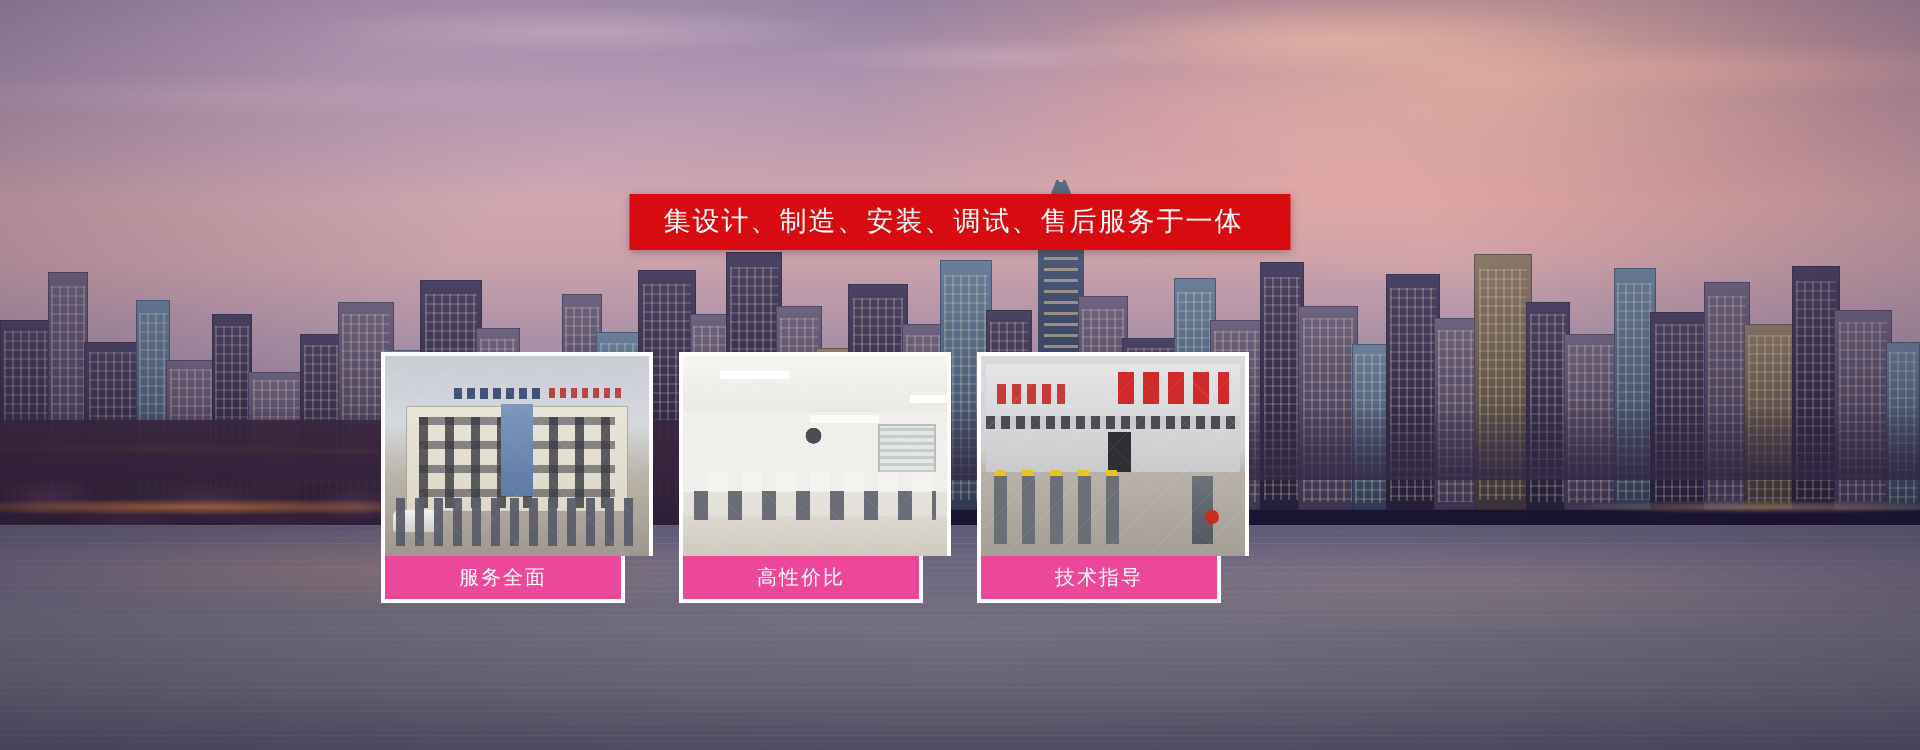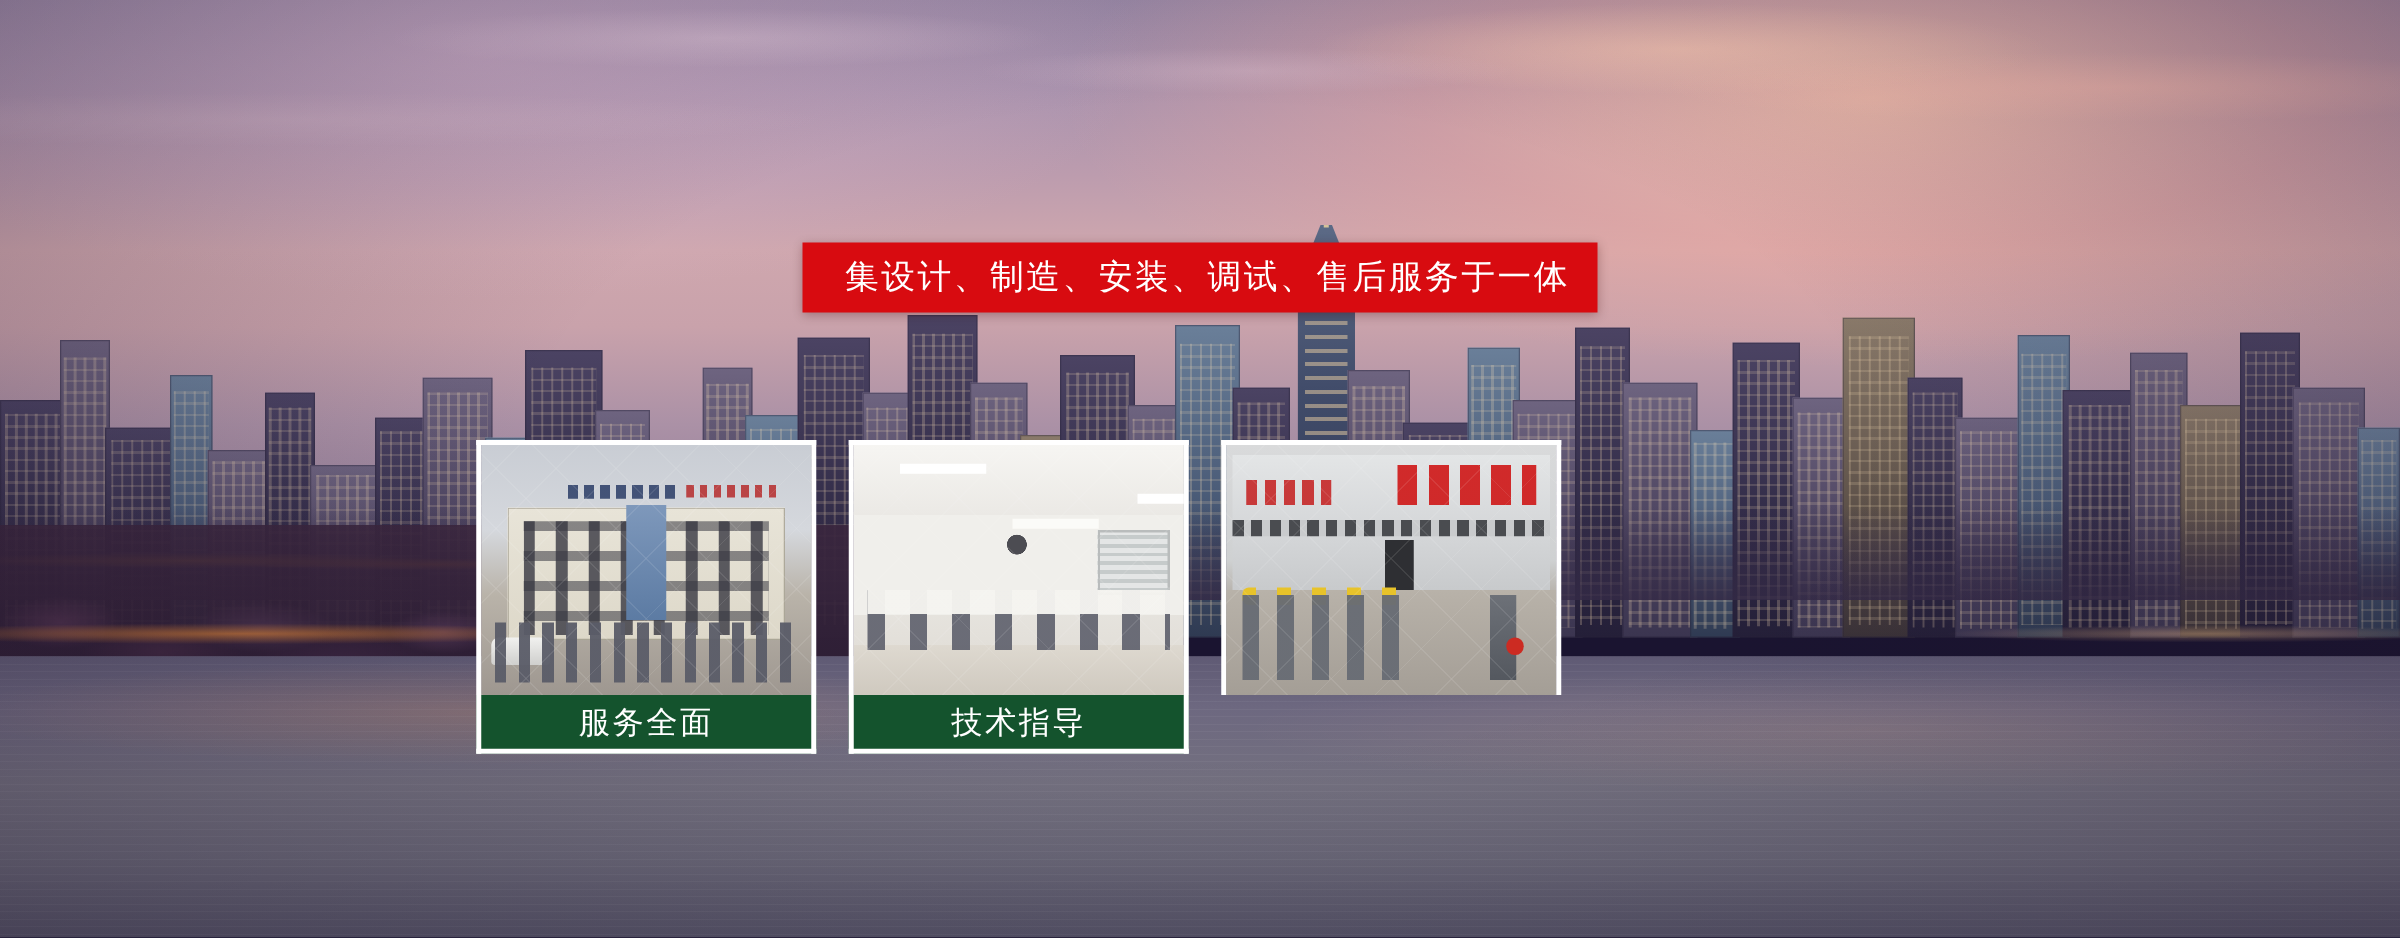--- a/index.html
+++ b/index.html
@@ -121,36 +121,36 @@
     position:absolute; top:104px; left:0; right:0; text-align:center;
     font-size:66px; font-weight:bold; color:#ffffff; letter-spacing:3px;
     text-shadow:3px 4px 7px rgba(40,20,50,.62), 0 0 2px rgba(255,255,255,.4);
     white-space:nowrap;
   }
 
   .subbanner {
     position:absolute; top:194px; left:50%; transform:translateX(-50%);
     background:#d80b10; color:#ffffff;
     font-size:27px; letter-spacing:2px; font-weight:normal;
-    padding:9px 22px 11px 34px; white-space:nowrap;
+    padding:9px 47px 11px 34px; white-space:nowrap;
     box-shadow:0 2px 8px rgba(60,0,0,.30);
   }
 
   .cards {
     position:absolute; top:352px; left:381px;
     display:flex; gap:26px;
   }
   .card { width:272px; }
   .card-photo {
     width:272px; height:204px; border:4px solid #ffffff; border-bottom:none;
     position:relative; overflow:hidden; background:#8b8b93;
   }
   .card-label {
-    width:272px; height:47px; background:#14532d; border:4px solid #ffffff; border-top:none;
-    color:#ffffff; font-size:25px; letter-spacing:2px;
+    width:244px; height:47px; background:#ec4899; border:4px solid #ffffff; border-top:none;
+    color:#ffffff; font-size:20px; letter-spacing:2px;
     display:flex; align-items:center; justify-content:center; white-space:nowrap;
   }
 
   
   .p1 { background:linear-gradient(180deg,#c9cdd4 0%,#d5d8dd 34%,#b9b3a9 60%,#9e9790 100%); }
   .p1 .bldg {
     position:absolute; left:8%; right:8%; top:25%; bottom:22%;
     background:linear-gradient(180deg,#e8e4d8 0%,#ddd8c9 100%);
     box-shadow:inset 0 0 0 1px rgba(120,115,100,.5);
   }
@@ -378,33 +378,34 @@
       <div class="card">
         <div class="card-photo p3">
           <div class="wall"></div>
             <div class="ceil"></div>
           <div class="window"></div>
             <div class="emblem"></div>
           <div class="floor"></div>
             <div class="desks"></div>
           <div class="watermark"></div>
         </div>
-        <div class="card-label">技术指导</div>
+        <div class="card-label">高性价比</div>
       </div>
 
       <div class="card">
         <div class="card-photo p4">
           <div class="fac"></div>
           <div class="redtext"></div>
           <div class="redtext2"></div>
           <div class="door"></div>
             <div class="ground"></div>
           <div class="hats"></div>
           <div class="workers"></div>
           <div class="boss"></div>
           <div class="helmet-red"></div>
           <div class="watermark"></div>
         </div>
+        <div class="card-label">技术指导</div>
       </div>
 
     </div>
   </div>
 </div>
 
 </body></html>

